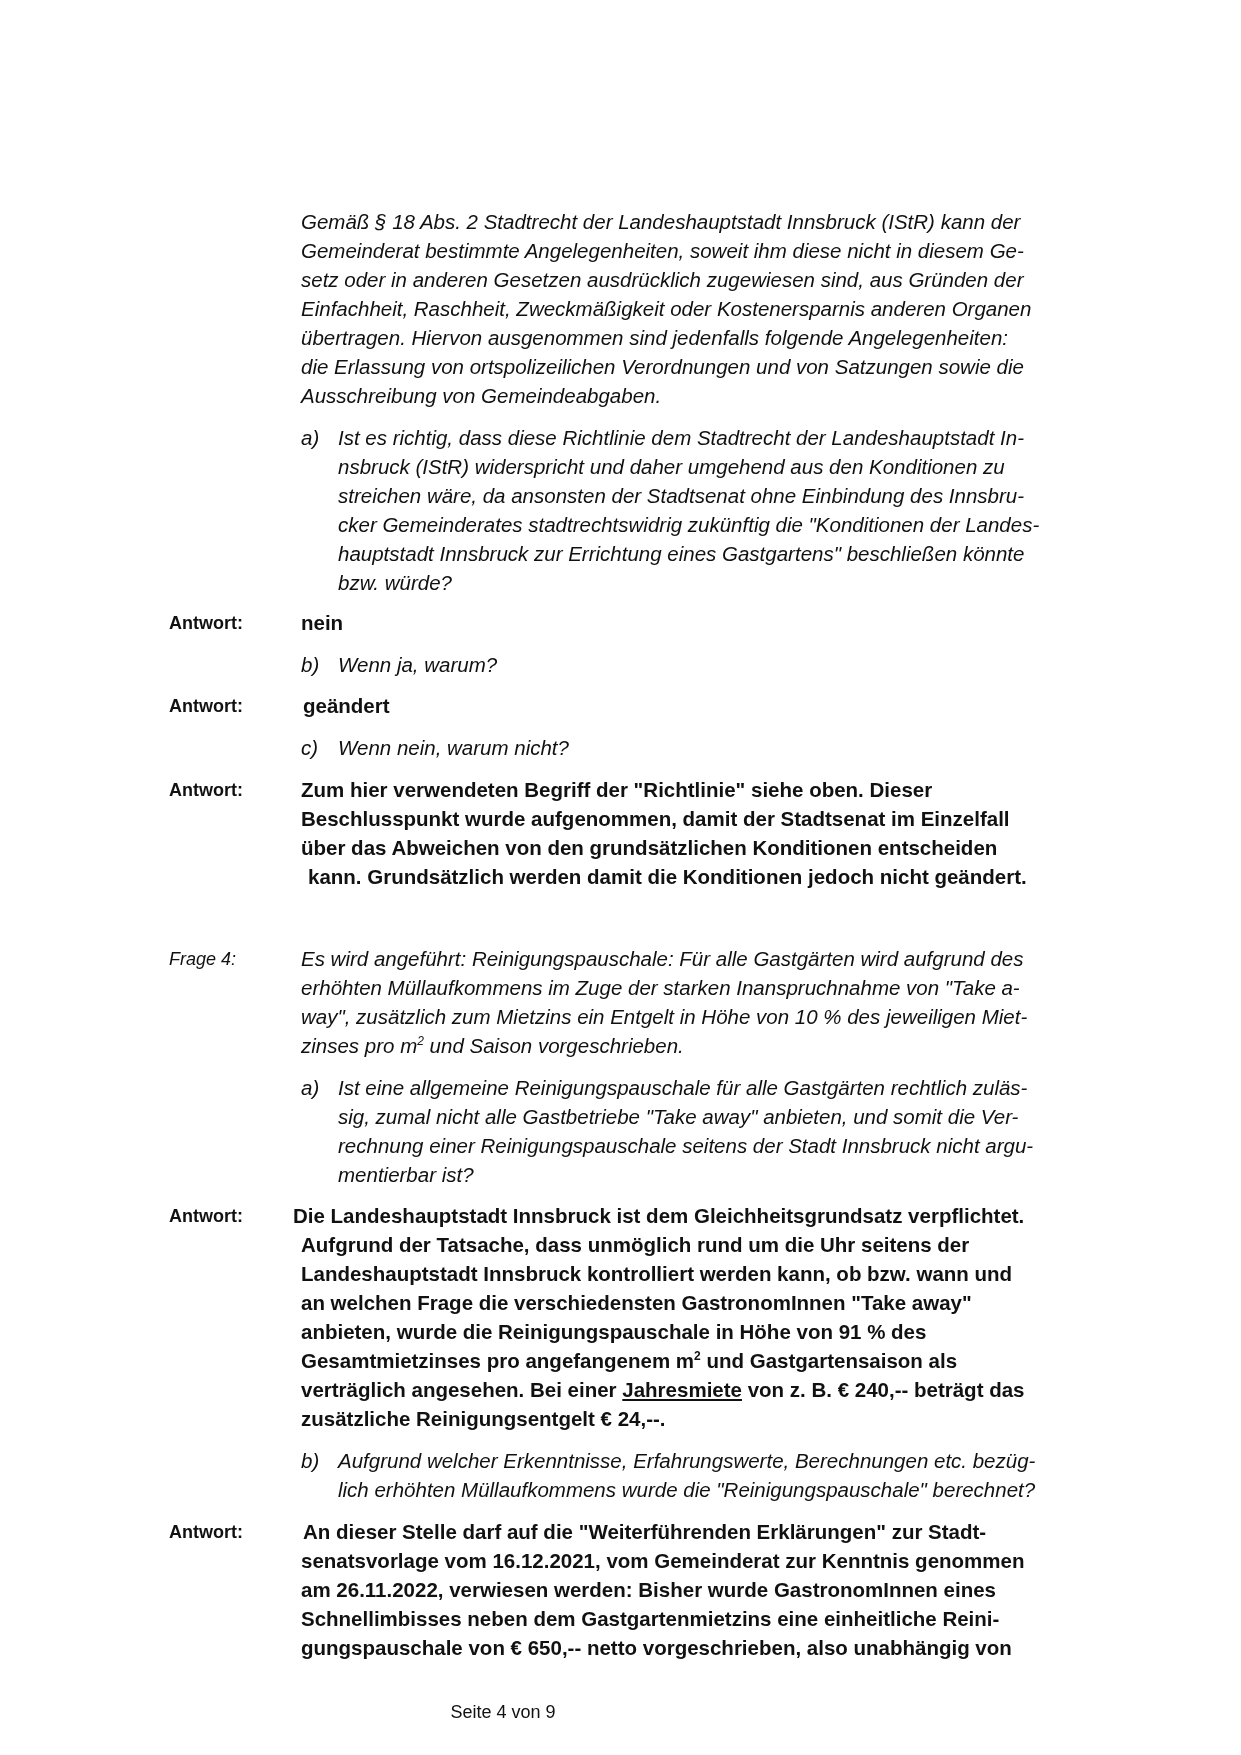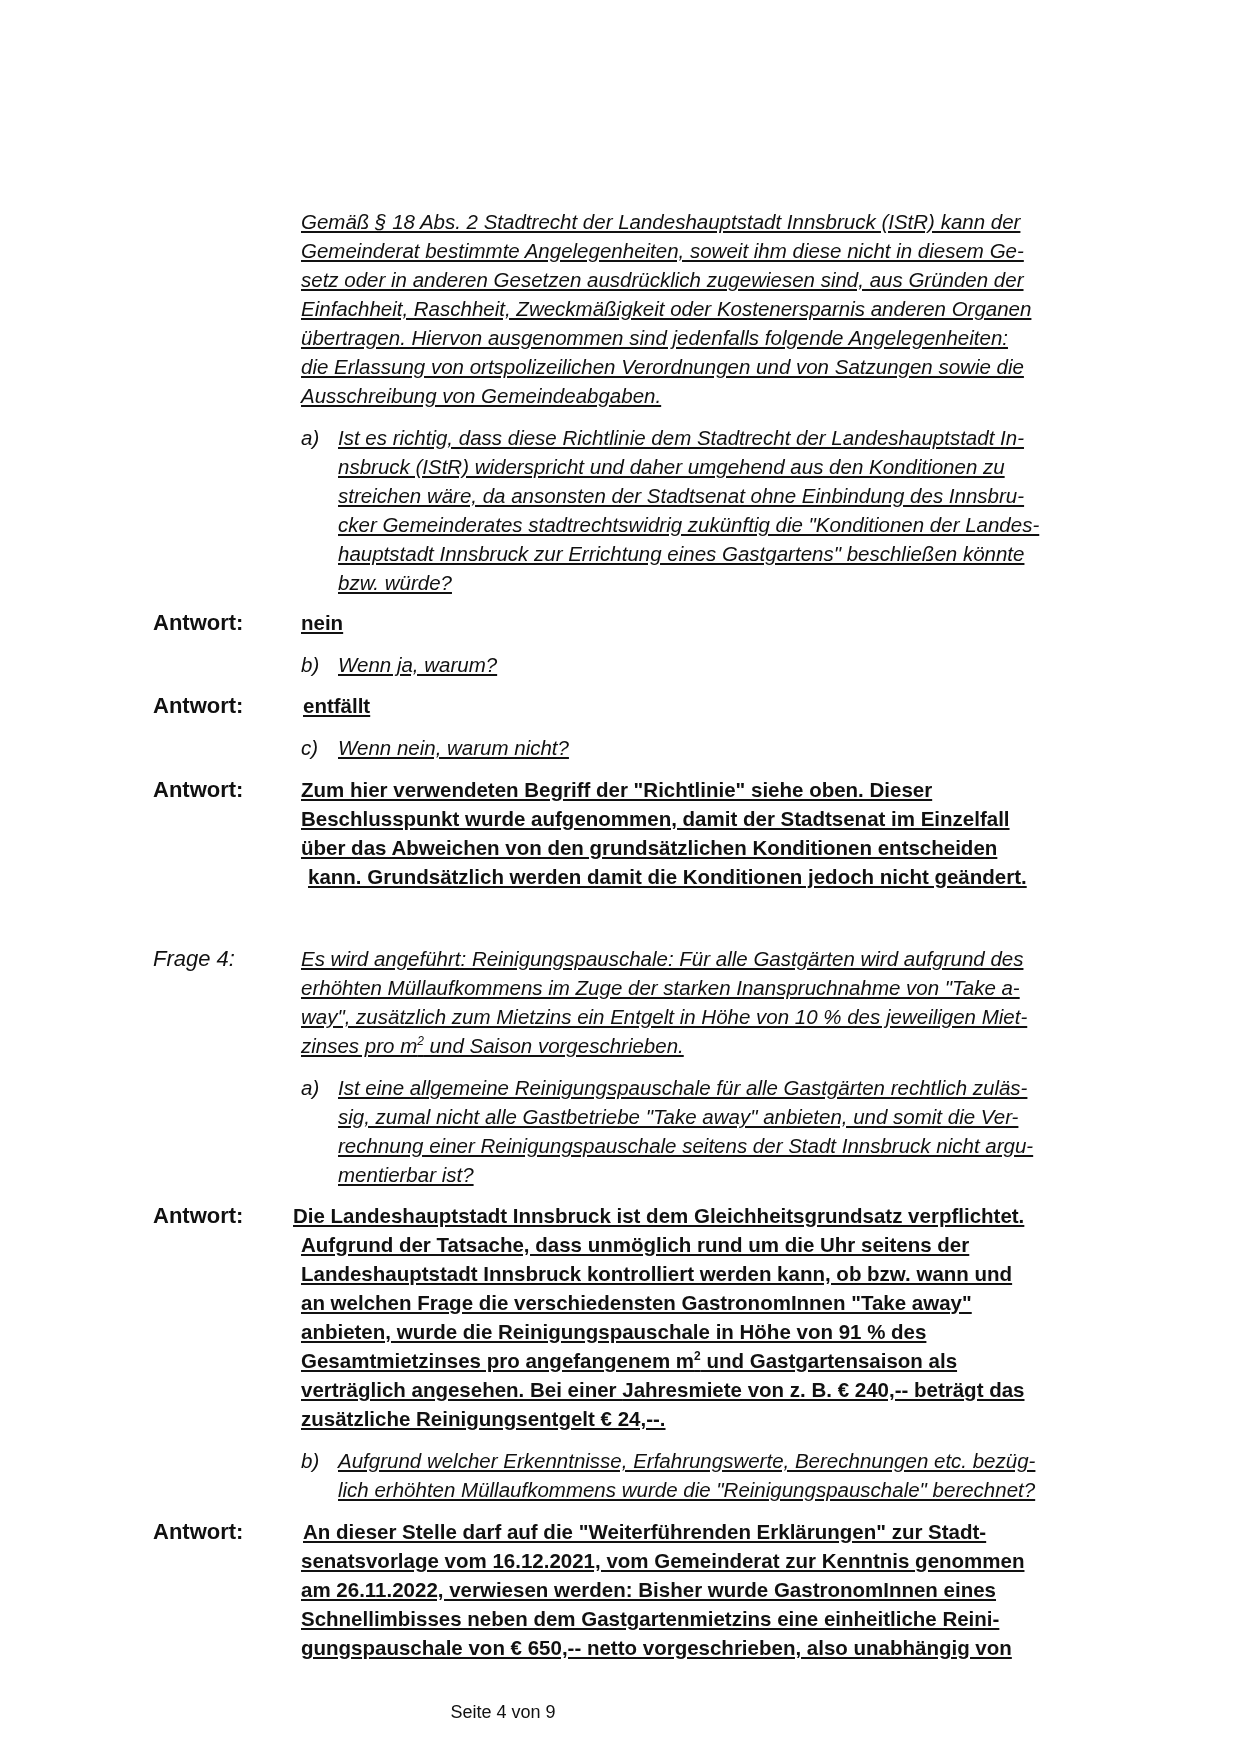--- a/index.html
+++ b/index.html
@@ -1,21 +1,21 @@
 <!DOCTYPE html>
 <html><head>
 <meta charset="utf-8">
 <style>
   html, body { margin: 0; padding: 0; background: #ffffff; }
   body { width: 1241px; height: 1755px; position: relative; overflow: hidden;
          font-family: "Liberation Sans", sans-serif; color: #111111; }
-  .ln { position: absolute; white-space: nowrap; font-size: 20.5px; line-height: 28px; text-decoration: underline; }
+  .ln { position: absolute; white-space: nowrap; font-size: 20.5px; line-height: 28px; }
   .it { font-style: italic; }
   .bd { font-weight: bold; }
-  .lbl { position: absolute; left: 153px; font-size: 22px; line-height: 28px; white-space: nowrap; text-align: right; }
+  .lbl { position: absolute; left: 169px; font-size: 18px; line-height: 28px; white-space: nowrap; text-align: right; }
   .mk { position: absolute; left: 301px; font-style: italic; font-size: 20.5px; line-height: 28px; }
   .u { text-decoration: underline; }
   sup { font-size: 12px; line-height: 0; vertical-align: 8px; }
   .footer { position: absolute; top: 1700px; left: 0; width: 1006px; text-align: center;
             font-size: 18px; line-height: 24px; }
 </style>
 </head>
 <body>
 
 <div>
@@ -41,21 +41,21 @@
   <span class="lbl bd" style="top:609px">Antwort:</span>
   <div class="ln bd" style="left:301px;top:609px">nein</div>
 </div>
 
 <div>
   <span class="mk" style="top:651px">b)</span>
   <div class="ln it" style="left:338px;top:651px">Wenn ja, warum?</div>
 </div>
 <div>
   <span class="lbl bd" style="top:692px">Antwort:</span>
-  <div class="ln bd" style="left:303px;top:692px">entfällt</div>
+  <div class="ln bd" style="left:303px;top:692px">geändert</div>
 </div>
 
 <div>
   <span class="mk" style="top:734px">c)</span>
   <div class="ln it" style="left:338px;top:734px">Wenn nein, warum nicht?</div>
 </div>
 <div>
   <span class="lbl bd" style="top:776px">Antwort:</span>
   <div class="ln bd" style="left:301px;top:776px">Zum hier verwendeten Begriff der "Richtlinie" siehe oben. Dieser</div>
   <div class="ln bd" style="left:301px;top:805px">Beschlusspunkt wurde aufgenommen, damit der Stadtsenat im Einzelfall</div>

